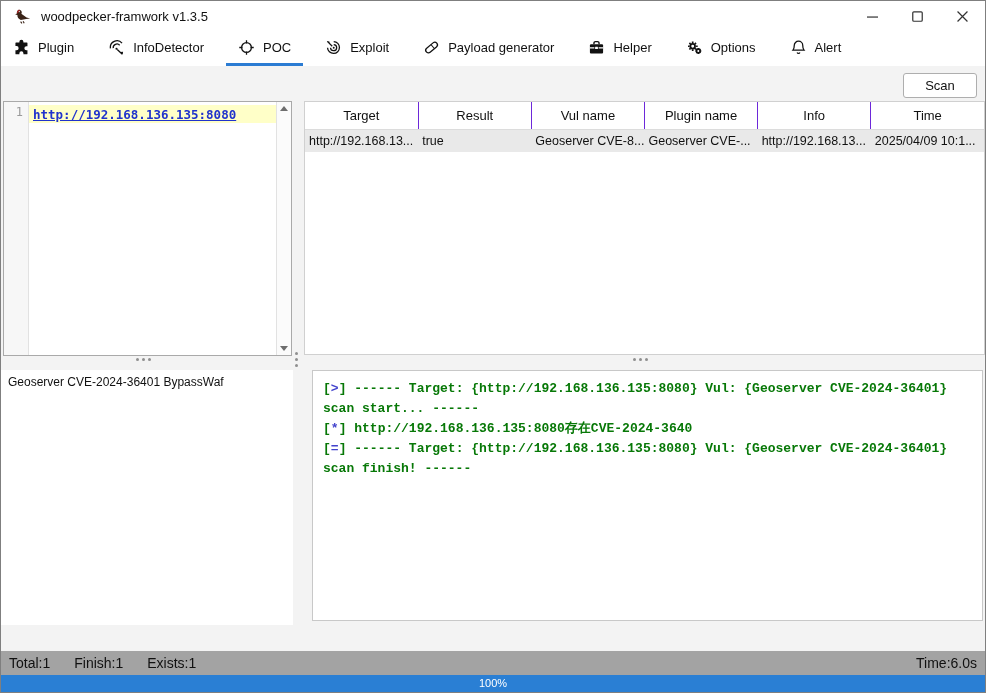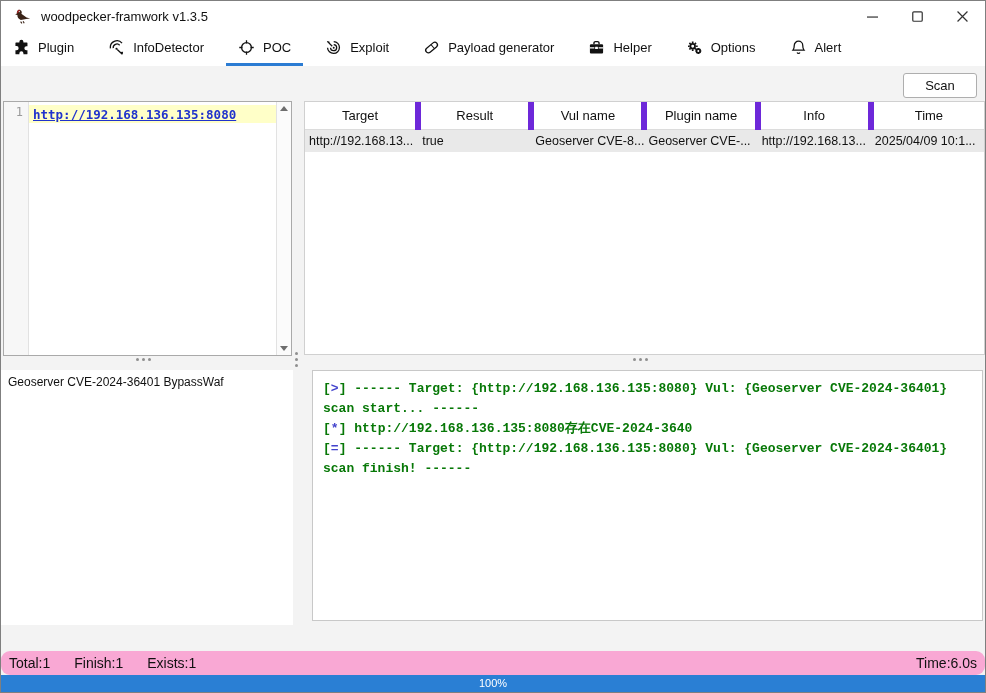--- a/index.html
+++ b/index.html
@@ -54,21 +54,21 @@
 
   
   .plugin-info-panel { position:absolute; left:0; top:304px; width:292px; height:255px; background:#fff;
                        box-sizing:border-box; padding:5px 7px; font-size:12px; color:#111; }
 
   
   .table-panel { position:absolute; left:303px; top:35px; width:681px; height:254px; background:#fff;
                  border:1px solid #d0d0d0; box-sizing:border-box; overflow:hidden; }
   .table-panel table { width:100%; border-collapse:collapse; table-layout:fixed; }
   .table-panel th { font-weight:400; font-size:13px; height:25px; background:#fff;
-                    border-right:6px solid #6d28d9; border-bottom:1px solid #dcdcdc; }
+                    border-right:1px solid #6d28d9; border-bottom:1px solid #dcdcdc; }
   .table-panel th:last-child { border-right:none; }
   .table-panel tr.data-row { background:#e9e9e9; }
   .table-panel td { height:22px; padding:0 4px; font-size:12.5px; white-space:nowrap; overflow:hidden; color:#111; }
 
   
   .console-panel { position:absolute; left:311px; top:304px; width:671px; height:251px; background:#fff;
                    border:1px solid #c8c8c8; box-sizing:border-box; padding:8px 10px; overflow:hidden;
                    font-family:"Liberation Mono", monospace; font-size:13px; font-weight:700;
                    line-height:20px; color:#077807; }
   .console-line { white-space:pre-wrap; word-wrap:break-word; }
@@ -77,21 +77,21 @@
   
   .grip-h { position:absolute; display:flex; gap:3px; padding:4px; }
   .grip-v { position:absolute; display:flex; flex-direction:column; gap:3px; padding:4px; }
   .grip-dot { width:3px; height:3px; border-radius:50%; background:#8f8f8f; }
   .grip-left  { left:131px; top:288px; }
   .grip-right { left:628px; top:288px; }
   .grip-vert  { left:290px; top:282px; }
 
   
   .statusbar { flex:0 0 24px; display:flex; align-items:center; gap:24px; padding:0 8px;
-               background:#f9a8d4; font-size:14px;border-radius:9px; }
+               background:#a3a3a3; font-size:14px; }
   .status-time { margin-left:auto; }
   .progressbar { flex:0 0 17px; background:#2a7fd4; position:relative; }
   .progress-label { position:absolute; left:0; top:0; width:100%; height:100%; text-align:center;
                     color:#fff; font-size:11px; line-height:17px; }
 </style>
 </head>
 <body>
 
 <div class="window">
 

